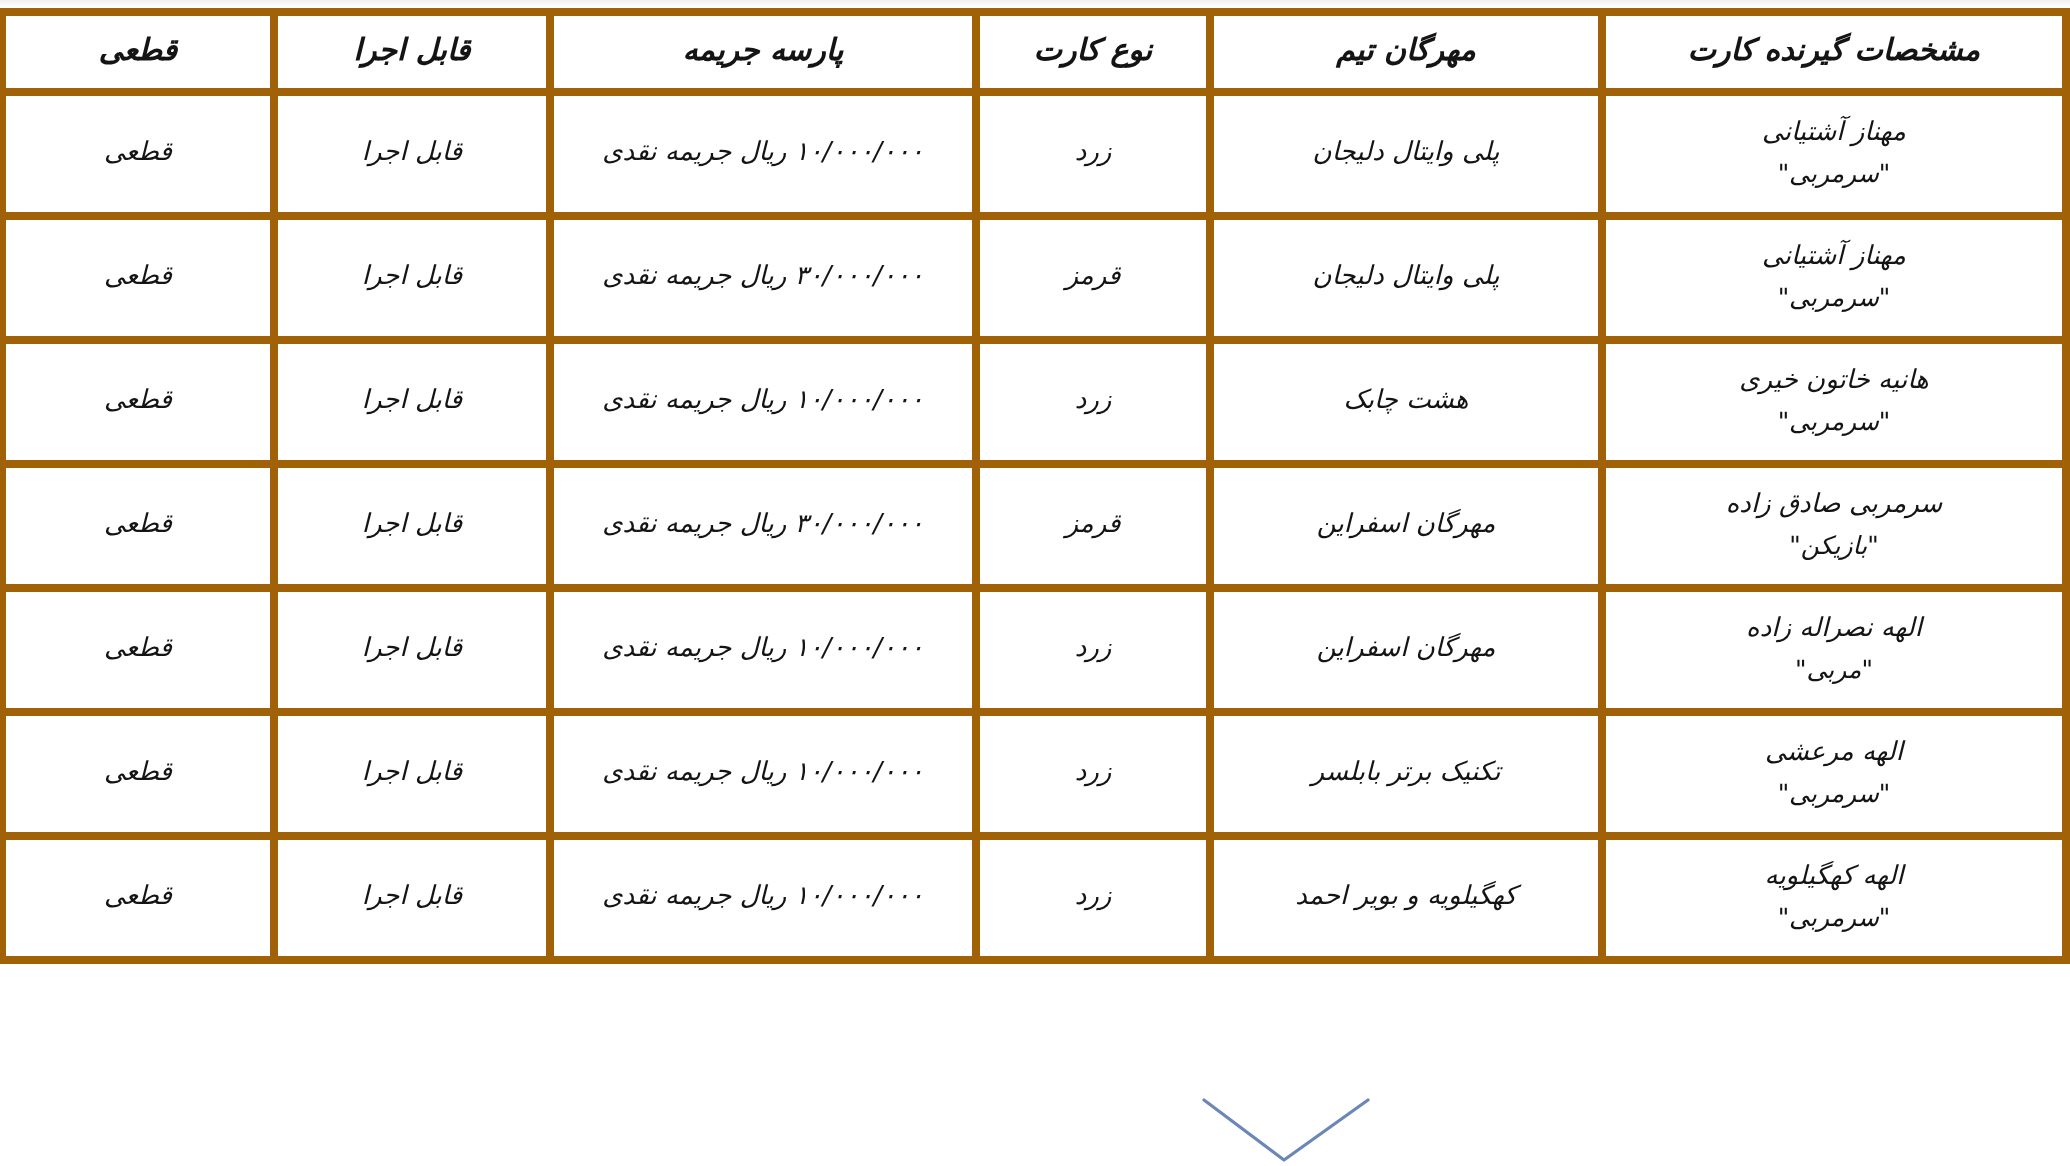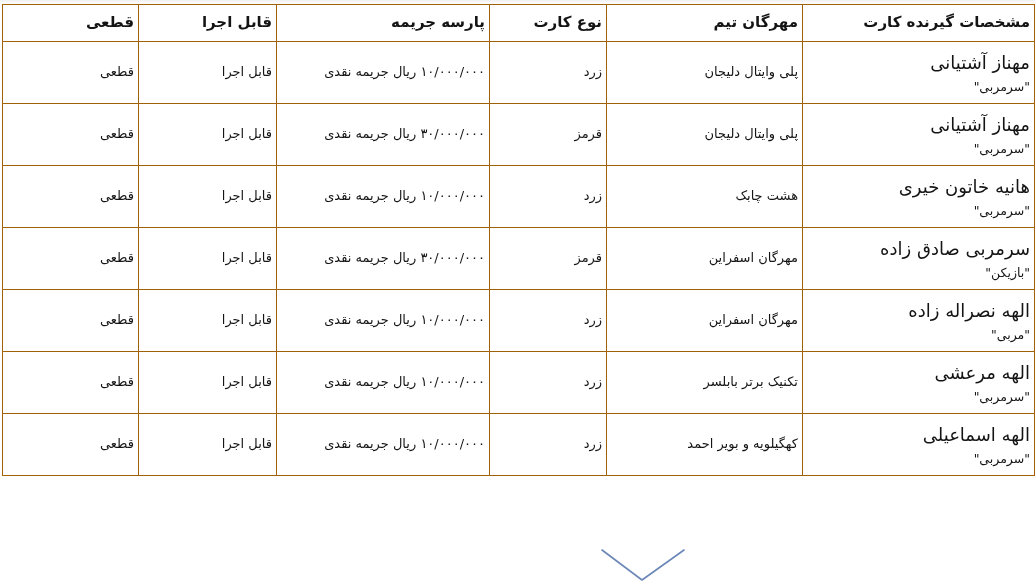--- a/index.html
+++ b/index.html
@@ -37,27 +37,28 @@
   table.sanctions {
     border-collapse: collapse;
     table-layout: fixed;
     width: 1032px;
     margin: 0;
     direction: rtl;
   }
 
   table.sanctions th,
   table.sanctions td {
-    border: 1px solid #a16207;
-    text-align: right;
+    border: 4px solid #a16207;
+    text-align: center;
     vertical-align: middle;
     padding: 4px 4px;
     font-size: 13px;
     line-height: 1.55;
     color: #141414;
+    font-style: italic;
   }
 
   table.sanctions thead th {
     font-weight: bold;
     font-size: 15px;
     height: 30px;
     padding: 3px 4px;
   }
 
   
@@ -69,21 +70,21 @@
   col.c-status   { width: 136px; }
 
   td.person {
     text-align: center;
     line-height: 1.7;
     padding-top: 6px;
     padding-bottom: 6px;
   }
   td.person .name {
     display: block;
-    font-size: 18px;
+    font-size: 13px;
   }
   td.person .role {
     display: block;
     font-size: 12.5px;
   }
 
   td.amount {
     font-size: 12.5px;
     letter-spacing: 0.1px;
   }
@@ -188,21 +189,21 @@
           <span class="role">"سرمربی"</span>
         </td>
         <td>تکنیک برتر بابلسر</td>
         <td>زرد</td>
         <td class="amount">۱۰/۰۰۰/۰۰۰ ریال جریمه نقدی</td>
         <td>قابل اجرا</td>
         <td>قطعی</td>
       </tr>
       <tr>
         <td class="person">
-          <span class="name">الهه اسماعیلی</span>
+          <span class="name">الهه کهگیلویه</span>
           <span class="role">"سرمربی"</span>
         </td>
         <td>کهگیلویه و بویر احمد</td>
         <td>زرد</td>
         <td class="amount">۱۰/۰۰۰/۰۰۰ ریال جریمه نقدی</td>
         <td>قابل اجرا</td>
         <td>قطعی</td>
       </tr>
     </tbody>
   </table>

